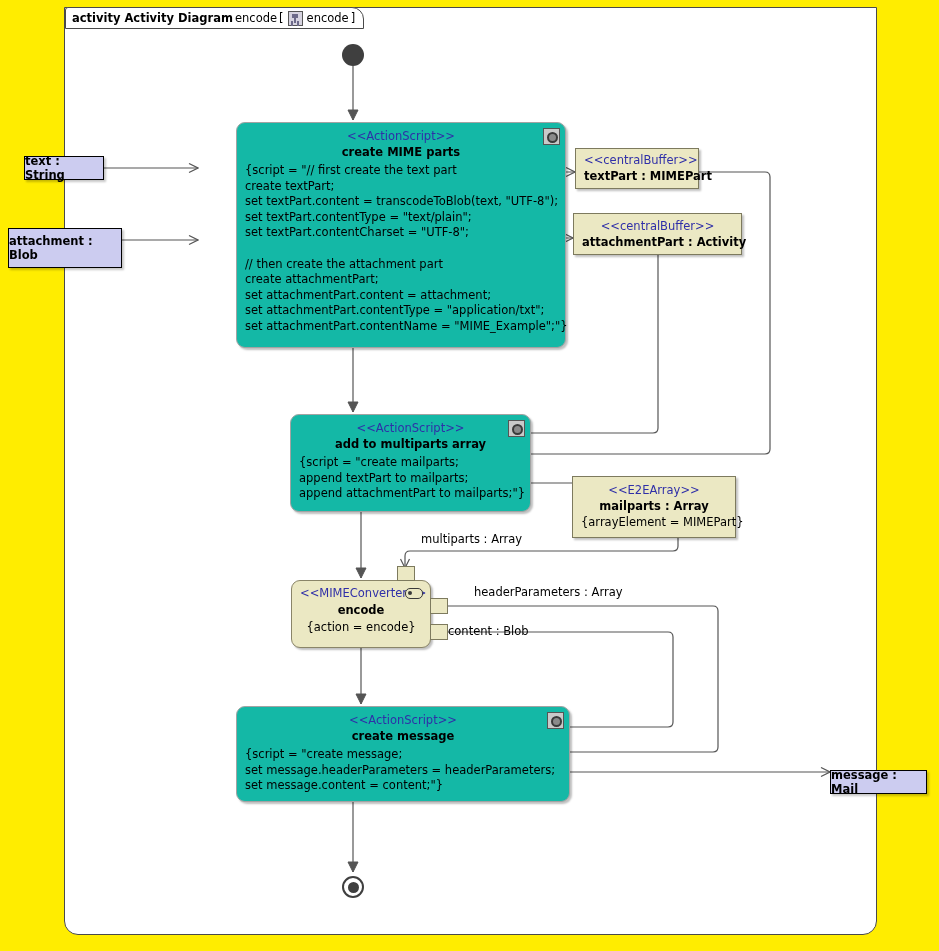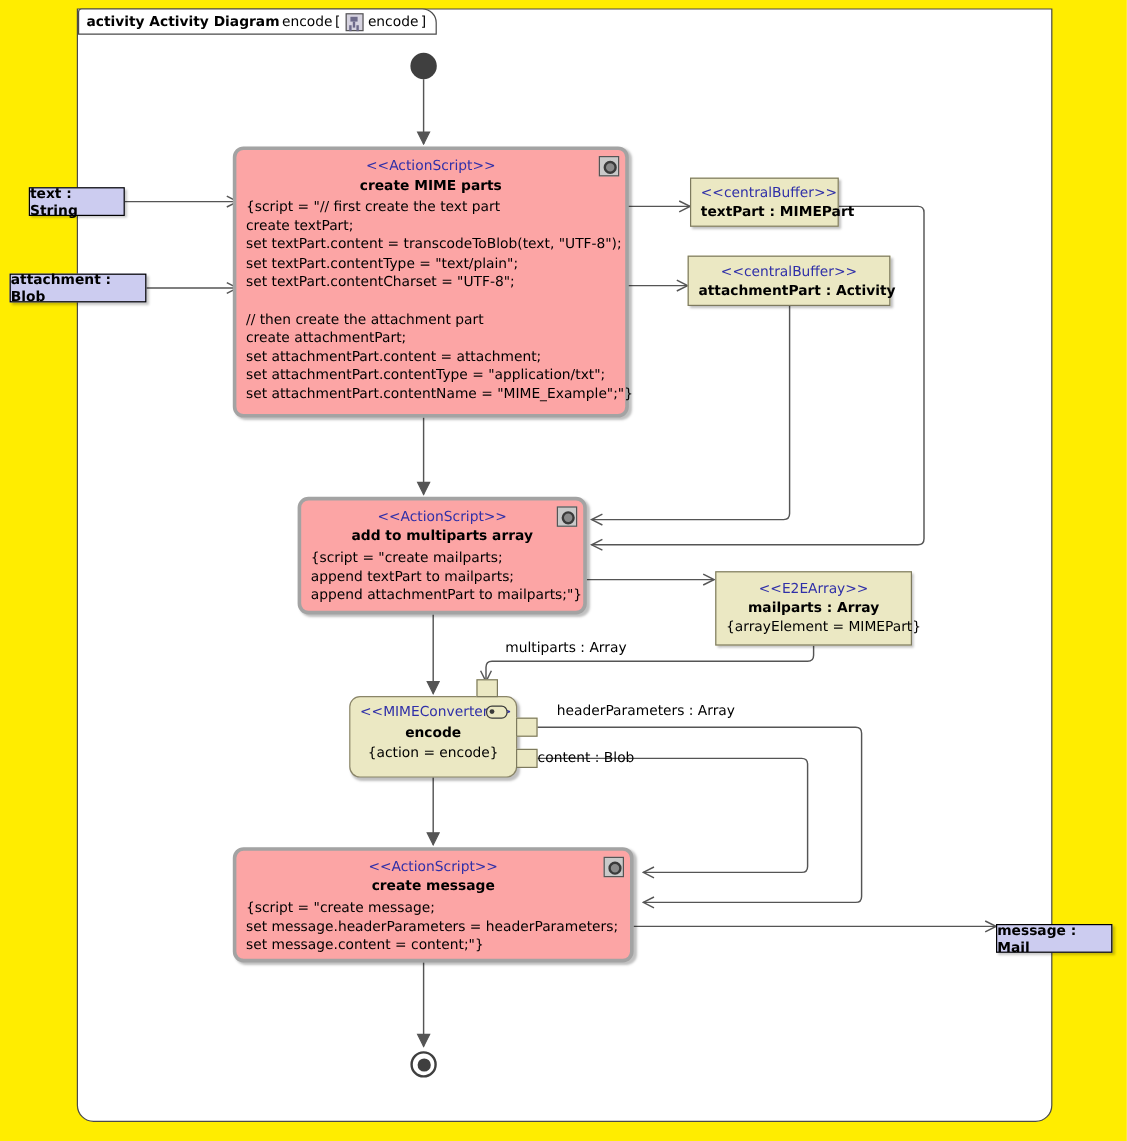--- a/index.html
+++ b/index.html
@@ -39,23 +39,24 @@
   }
   .tabicon:after{
     content:"";position:absolute;left:5px;top:6px;width:2px;height:5px;
     background:#6d6a8a;box-shadow:-3px 3px 0 0 #6d6a8a,3px 3px 0 0 #6d6a8a;
   }
 
   
   .node{position:absolute;box-sizing:border-box;}
 
   .action{
-    background:#fca5a5;border:3px solid #a3a3a3;border-radius:9px;
+    background:#14b8a6;border:1px solid #a3a3a3;border-radius:9px;
     box-shadow:2px 2px 2px rgba(0,0,0,.25);
     padding:6px 8px 7px 8px;
+    margin-left:42px;
   }
   .stereo{
     color:#2f2fa8;font-size:11.5px;text-align:center;line-height:15px;
     white-space:nowrap;
   }
   .nodename{
     color:#000;font-weight:bold;font-size:11.5px;text-align:center;line-height:16px;
     white-space:nowrap;
   }
   .script{
@@ -186,21 +187,21 @@
       <path d="M447,632 L668,632 Q673,632 673,637 L673,722 Q673,727 668,727 L536,727" marker-end="url(#ah)"></path>
 
       <path d="M528,772 L830,772" marker-end="url(#ah)"></path>
     </g>
   </svg>
 
   <div class="startnode" style="left:342px;top:44px;"></div>
   <div class="endnode" style="left:342px;top:876px;"></div>
 
   <div class="node param" style="left:24px;top:156px;width:80px;height:24px;">text : String</div>
-  <div class="node param" style="left:8px;top:228px;width:114px;height:24px;">attachment : Blob</div>
+  <div class="node param" style="left:8px;top:228px;width:114px;height:40px;">attachment : Blob</div>
   <div class="node param" style="left:830px;top:770px;width:97px;height:24px;">message : Mail</div>
 
   <div class="node action" style="left:194px;top:122px;width:330px;height:226px;">
     <div class="behicon"></div>
     <div class="stereo">&lt;&lt;ActionScript&gt;&gt;</div>
     <div class="nodename">create MIME parts</div>
     <div class="script">{script = "// first create the text part
 create textPart;
 set textPart.content = transcodeToBlob(text, "UTF-8");
 set textPart.contentType = "text/plain";
@@ -225,38 +226,38 @@
 
   <div class="node action" style="left:248px;top:414px;width:241px;height:98px;">
     <div class="behicon"></div>
     <div class="stereo">&lt;&lt;ActionScript&gt;&gt;</div>
     <div class="nodename">add to multiparts array</div>
     <div class="script">{script = "create mailparts;
 append textPart to mailparts;
 append attachmentPart to mailparts;"}</div>
   </div>
 
-  <div class="node objnode" style="left:596px;top:476px;width:164px;height:62px;">
+  <div class="node objnode" style="left:572px;top:476px;width:164px;height:62px;">
     <div class="stereo">&lt;&lt;E2EArray&gt;&gt;</div>
     <div class="nodename">mailparts : Array</div>
     <div class="script center" style="margin-top:1px;">{arrayElement = MIMEPart}</div>
   </div>
 
   <div class="node callnode" style="left:291px;top:580px;width:140px;height:68px;">
     <div class="stereo" style="padding-right:16px;">&lt;&lt;MIMEConverter&gt;&gt;</div>
     <div class="rake" style="right:7px;top:7px;"></div>
     <div class="nodename" style="margin-top:1px;">encode</div>
     <div class="script center" style="margin-top:2px;">{action = encode}</div>
   </div>
 
   <div class="pin" style="left:397px;top:566px;width:18px;height:15px;"></div>
   <div class="pinlabel" style="left:421px;top:532px;">multiparts : Array</div>
 
   <div class="pin" style="left:430px;top:598px;width:18px;height:16px;"></div>
-  <div class="pinlabel" style="left:464px;top:585px;">headerParameters : Array</div>
+  <div class="pinlabel" style="left:474px;top:585px;">headerParameters : Array</div>
 
   <div class="pin" style="left:430px;top:624px;width:18px;height:16px;"></div>
   <div class="pinlabel" style="left:448px;top:624px;">content : Blob</div>
 
   <div class="node action" style="left:194px;top:706px;width:334px;height:96px;">
     <div class="behicon"></div>
     <div class="stereo">&lt;&lt;ActionScript&gt;&gt;</div>
     <div class="nodename">create message</div>
     <div class="script">{script = "create message;
 set message.headerParameters = headerParameters;

